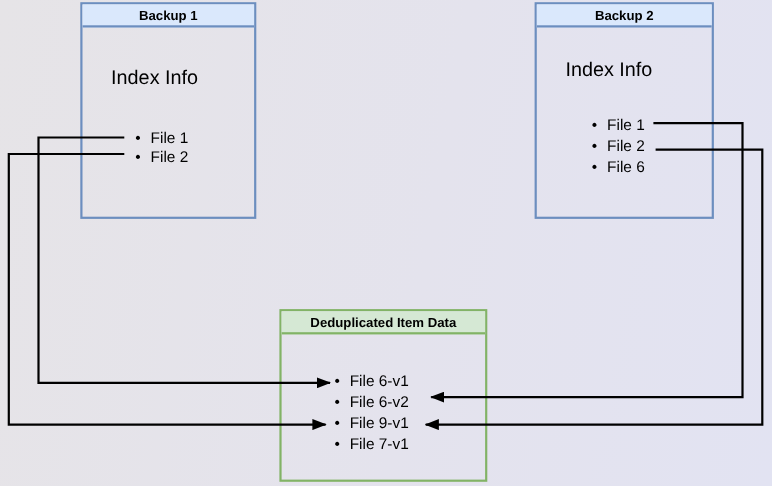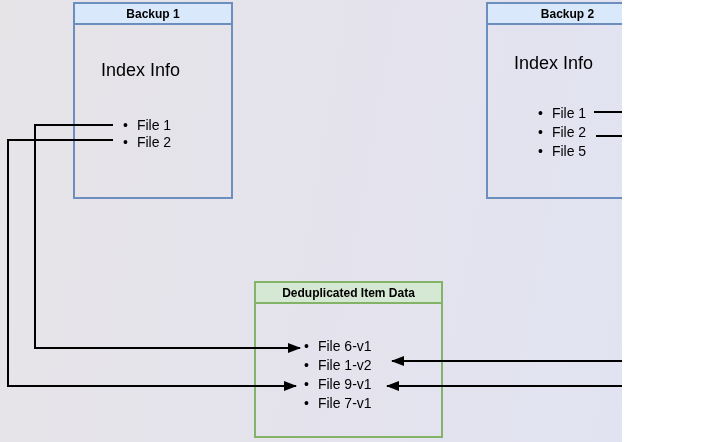--- a/index.html
+++ b/index.html
@@ -13,21 +13,21 @@
     --line-color: #000000;
     --text-color: #000000;
   }
   * { margin: 0; padding: 0; box-sizing: border-box; }
   html, body {
     font-family: "Liberation Sans", "DejaVu Sans", sans-serif;
     color: var(--text-color);
   }
   .canvas {
     position: relative;
-    width: 622px;
+    width: 702px;
     height: 442px;
     overflow: hidden;
     background: linear-gradient(100deg, var(--bg-left) 0%, var(--bg-mid) 55%, var(--bg-right) 100%);
   }
   .wires {
     position: absolute;
     left: 0; top: 0;
     width: 702px; height: 442px;
     pointer-events: none;
     z-index: 3;
@@ -108,27 +108,27 @@
         <li>File 2</li>
       </ul>
   </div>
 
   <div class="box blue" id="backup2">
     <div class="box-title">Backup 2</div>
     <div class="box-subtitle">Index Info</div>
     <ul class="file-list">
         <li>File 1</li>
         <li>File 2</li>
-        <li>File 5</li>
+        <li>File 6</li>
       </ul>
   </div>
 
   <div class="box green" id="dedup">
     <div class="box-title">Deduplicated Item Data</div>
     <ul class="file-list">
         <li>File 6-v1</li>
-        <li>File 1-v2</li>
+        <li>File 6-v2</li>
         <li>File 9-v1</li>
         <li>File 7-v1</li>
       </ul>
   </div>
 
 </div>
 
 </body></html>

